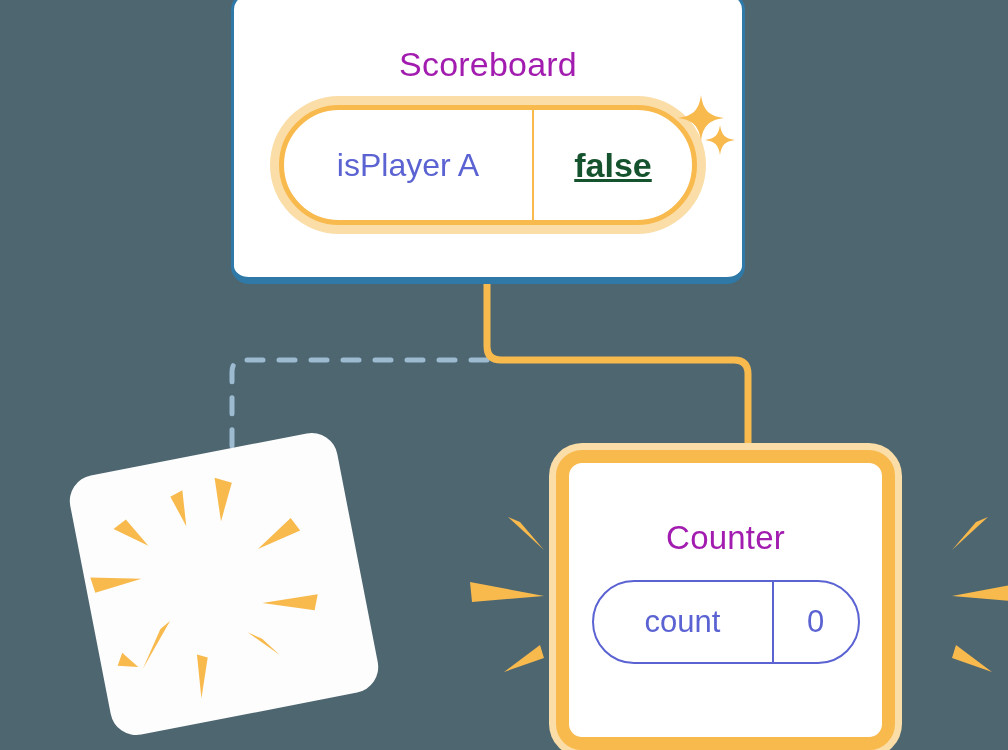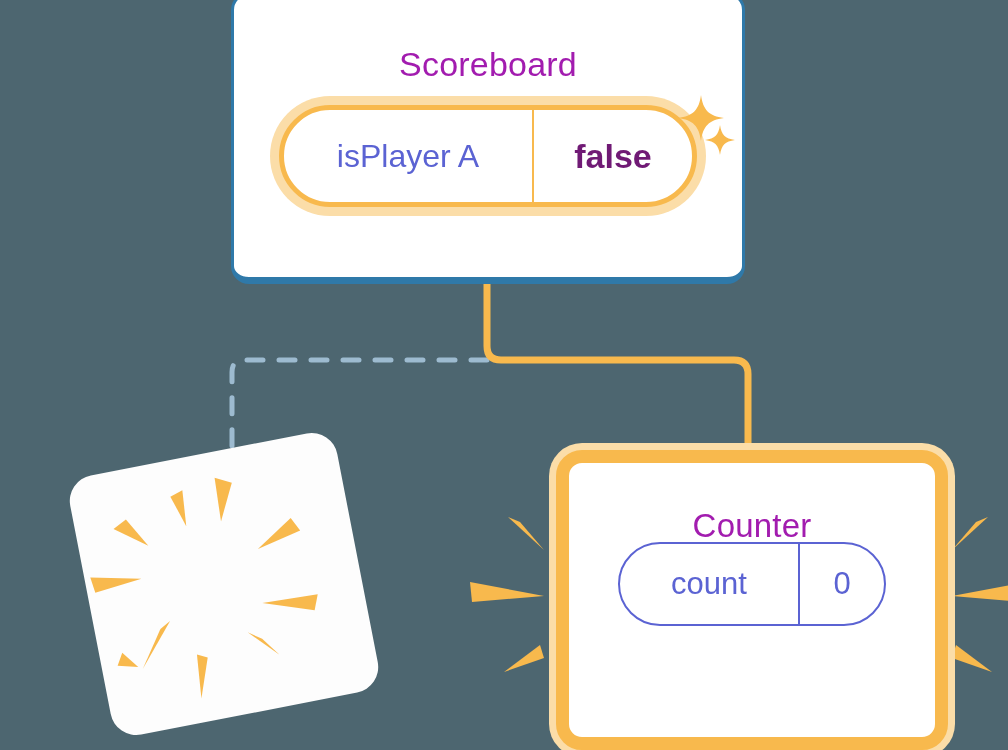--- a/index.html
+++ b/index.html
@@ -77,70 +77,72 @@
     position: relative;
     box-sizing: border-box;
     display: flex;
     align-items: stretch;
     background: #ffffff;
     border-radius: 999px;
     overflow: hidden;
   }
   #scoreboard-pill {
     width: 418px;
-    height: 102px;
+    height: 120px;
     border: 5px solid #f8b94d;
   }
   .pill-key, .pill-val {
     display: flex;
     align-items: center;
     justify-content: center;
     box-sizing: border-box;
     white-space: nowrap;
   }
   #scoreboard-pill .pill-key {
     flex: 0 0 248px;
     color: #5b63d3;
     font-size: 32px;
     font-weight: 400;
   }
   #scoreboard-pill .pill-val {
     flex: 1 1 auto;
     border-left: 2px solid #f8b94d;
-    color: #701a75;
+    color: #14532d;
     font-size: 34px;
     font-weight: 700;
+    text-decoration: underline;
   }
 
   
   .sparkle {
     position: absolute;
     pointer-events: none;
   }
   #sparkle-large { left: 676px; top: 93px; width: 50px; height: 50px; }
   #sparkle-small { left: 703px; top: 123px; width: 34px; height: 34px; }
 
   
   #counter-card {
     left: 556px;
     top: 450px;
-    width: 392px;
+    width: 339px;
     height: 300px;
     border: 13px solid #f8b94d;
     border-radius: 26px;
-    padding-top: 46px;
+    padding-top: 58px;
     box-shadow: 0 0 0 7px #fbdda8;
     text-align: right;
   }
   #counter-card .card-title { font-size: 33px; }
 
   #counter-pill {
     width: 268px;
     height: 84px;
     border: 2px solid #5b63d3;
+    margin-top: 26px;
   }
   #counter-pill .pill-key {
     flex: 0 0 178px;
     color: #5b63d3;
     font-size: 31px;
     font-weight: 400;
   }
   #counter-pill .pill-val {
     flex: 1 1 auto;
     border-left: 2px solid #5b63d3;

